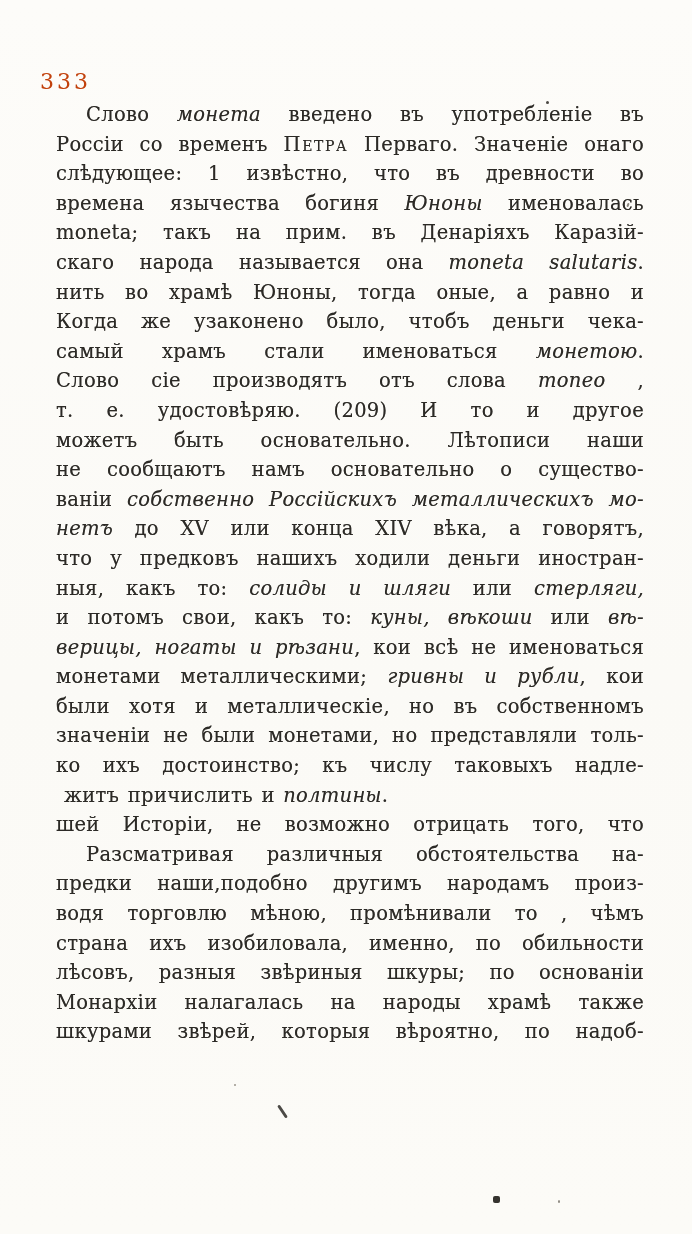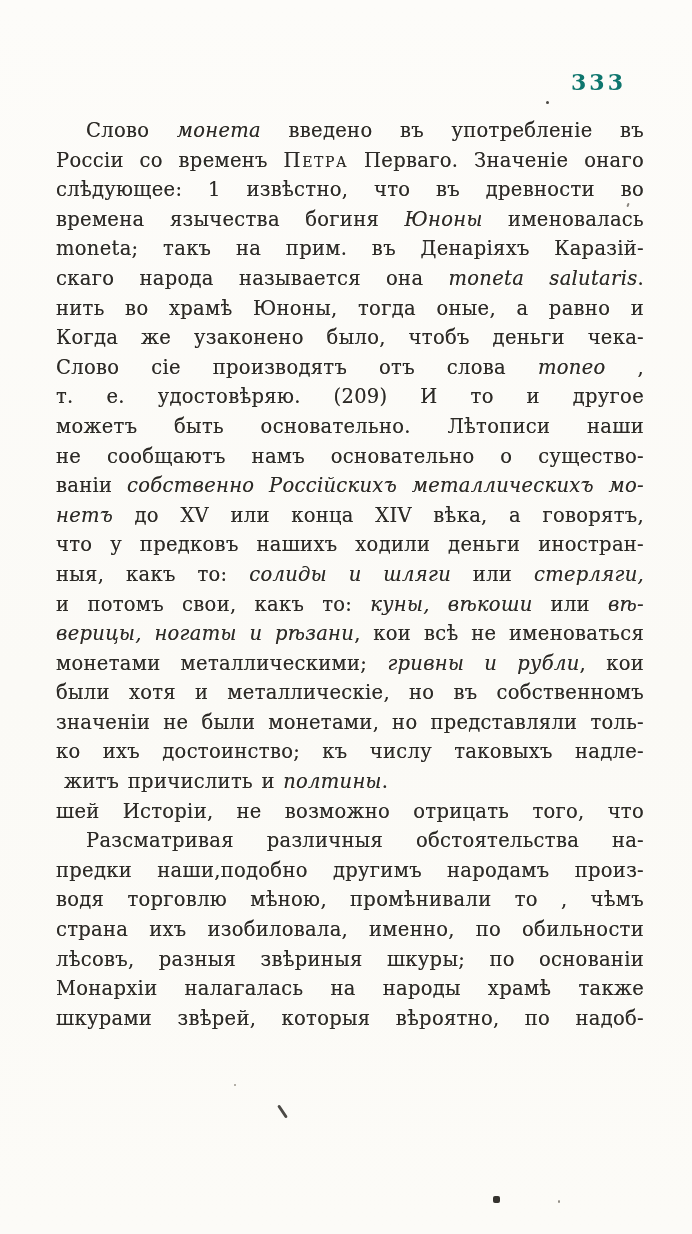--- a/index.html
+++ b/index.html
@@ -11,29 +11,29 @@
     color:#2c2a26;
     overflow:hidden;
   }
   .scan-sheet{
     position:absolute;inset:0;
     background:linear-gradient(180deg,#fdfcf9 0%,#fbfaf6 55%,#fcfbf7 100%);
   }
   .page-number{
     position:absolute;
     top:69px;left:40px;width:586px;
-    text-align:right;
+    text-align:left;
     font-size:22px;
-    font-weight:bold;
+    font-weight:normal;
     letter-spacing:3px;
-    color:#0f766e;
+    color:#c2410c;
   }
   .text-block{
     position:absolute;
-    left:56px;top:116px;width:588px;
+    left:56px;top:100px;width:588px;
   }
   .line{
     font-size:19.5px;
     line-height:29.6px;
     height:29.6px;
     letter-spacing:0.3px;
     word-spacing:2px;
     text-align:justify;
     text-align-last:justify;
     white-space:normal;
@@ -60,20 +60,21 @@
 
 <div class="text-block">
     <div class="line indent"><span>Слово </span><span class="it">монета</span><span> введено въ употребленіе въ</span></div>
     <div class="line"><span>Россіи со временъ </span><span class="sc">Петра</span><span> Перваго. Значеніе онаго</span></div>
     <div class="line"><span>слѣдующее: 1 извѣстно, что въ древности во</span></div>
     <div class="line"><span>времена язычества богиня </span><span class="it">Юноны</span><span> именовалась</span></div>
     <div class="line"><span>moneta; такъ на прим. въ Денаріяхъ Каразій-</span></div>
     <div class="line"><span>скаго народа называется она </span><span class="it">moneta salutaris</span><span>.</span></div>
     <div class="line"><span>нить во храмѣ Юноны, тогда оные, а равно и</span></div>
     <div class="line"><span>Когда же узаконено было, чтобъ деньги чека-</span></div>
+    <div class="line"><span>самый храмъ стали именоваться </span><span class="it">монетою</span><span>.</span></div>
     <div class="line"><span>Слово сіе производятъ отъ слова </span><span class="it">moneo</span><span> ,</span></div>
     <div class="line"><span>т. е. удостовѣряю. (209) И то и другое</span></div>
     <div class="line"><span>можетъ быть основательно. Лѣтописи наши</span></div>
     <div class="line"><span>не сообщаютъ намъ основательно о существо-</span></div>
     <div class="line"><span>ваніи </span><span class="it">собственно Россійскихъ металлическихъ мо-</span></div>
     <div class="line"><span class="it">нетъ</span><span> до XV или конца XIV вѣка, а говорятъ,</span></div>
     <div class="line"><span>что у предковъ нашихъ ходили деньги иностран-</span></div>
     <div class="line"><span>ныя, какъ то: </span><span class="it">солиды и шляги</span><span> или </span><span class="it">стерляги,</span></div>
     <div class="line"><span>и потомъ свои, какъ то: </span><span class="it">куны, вѣкоши</span><span> или </span><span class="it">вѣ-</span></div>
     <div class="line"><span class="it">верицы, ногаты и рѣзани</span><span>, кои всѣ не именоваться</span></div>

